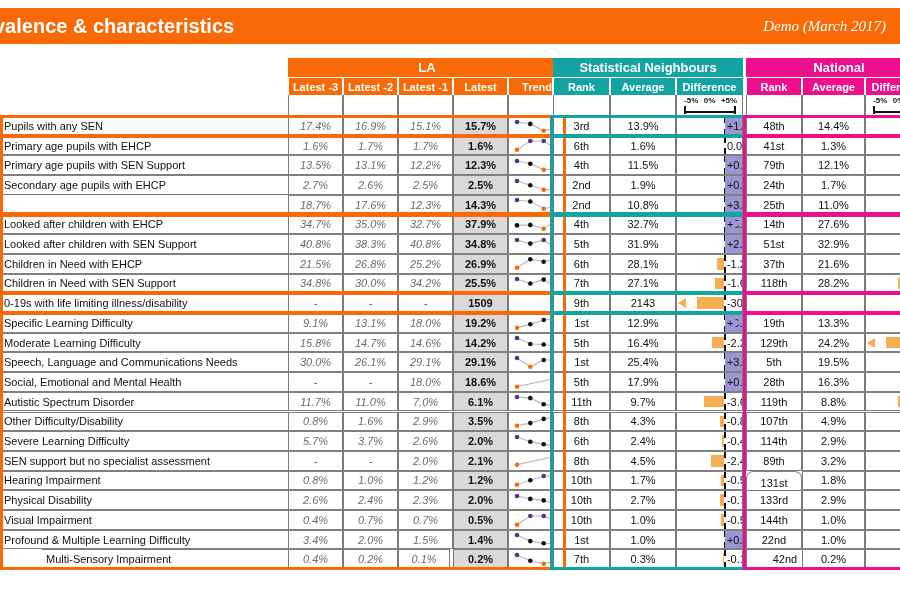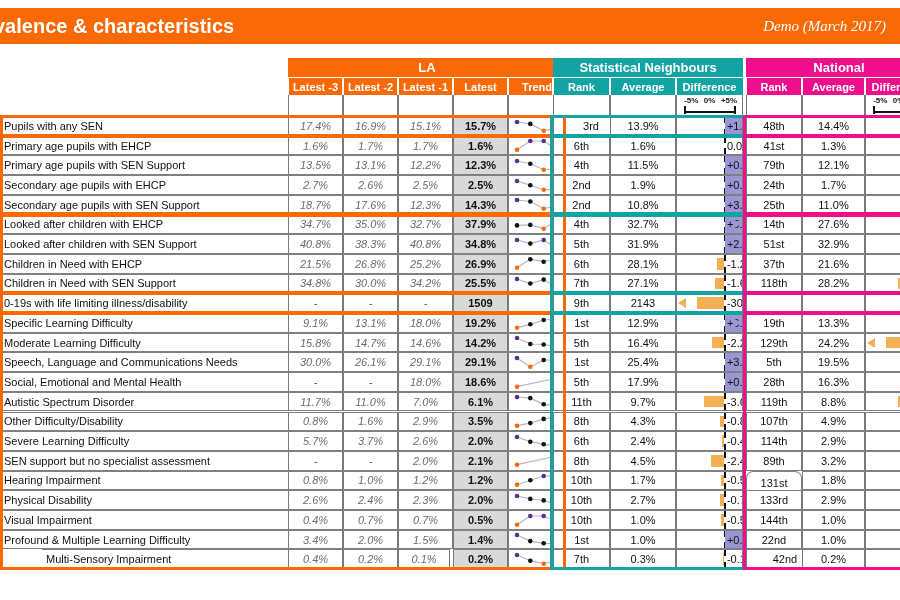--- a/index.html
+++ b/index.html
@@ -161,21 +161,21 @@
     <div class="cell latest" style="left: 453px; top: 61px; width: 55px; height: 19.7px; border-width: 1px; border-style: solid; border-color: rgb(128, 128, 128) rgb(122, 122, 122);">15.7%</div>
     <div class="spark" style="left: 508px; top: 61px; width: 58px; height: 19.7px; border-width: 1px; border-style: solid; border-color: rgb(128, 128, 128) rgb(122, 122, 122); display: flex; align-items: center; justify-content: center;">
       <svg width="54" height="16.7">
         <polyline points="7.0,4.0 20.3,5.9 33.7,12.7 47.0,10.4" fill="none" stroke="#b8b8b8" stroke-width="1.2"></polyline>
         <circle cx="7.0" cy="4.0" r="2.3" fill="#5B2E91"></circle>
         <circle cx="20.3" cy="5.9" r="2.3" fill="#111111"></circle>
         <circle cx="33.7" cy="12.7" r="2.3" fill="#F96A07"></circle>
         <circle cx="47.0" cy="10.4" r="2.3" fill="#111111"></circle>
       </svg>
     </div>
-    <div class="cell" style="left: 553px; top: 61px; width: 76px; height: 19.7px; border-width: 1px; border-style: solid; border-color: rgb(128, 128, 128) rgb(122, 122, 122);">3rd</div>
+    <div class="cell" style="left: 553px; top: 61px; width: 57px; height: 19.7px; border-width: 1px; border-style: solid; border-color: rgb(128, 128, 128) rgb(122, 122, 122);">3rd</div>
     <div class="cell" style="left: 610px; top: 61px; width: 66px; height: 19.7px; border-width: 1px; border-style: solid; border-color: rgb(128, 128, 128) rgb(122, 122, 122);">13.9%</div>
     <div class="diffcell" style="left: 676px; top: 61px; width: 67px; height: 19.7px; border-width: 1px; border-style: solid; border-color: rgb(128, 128, 128) rgb(122, 122, 122);">
       <div class="diffzero" style="left: 46.9px;"></div>
       <div class="diffval pos" style="left: 47.9px;">+1.8%</div>
     </div>
     <div class="cell" style="left: 746px; top: 61px; width: 56px; height: 19.7px; border-width: 1px; border-style: solid; border-color: rgb(128, 128, 128) rgb(122, 122, 122);">48th</div>
     <div class="cell" style="left: 802px; top: 61px; width: 63px; height: 19.7px; border-width: 1px; border-style: solid; border-color: rgb(128, 128, 128) rgb(122, 122, 122);">14.4%</div>
     <div class="diffcell" style="left: 865px; top: 61px; width: 67px; height: 19.7px; border-width: 1px; border-style: solid; border-color: rgb(128, 128, 128) rgb(122, 122, 122);"></div>
     <div class="rowlabel" style="top: 80.7px; width: 288px; height: 19.7px;">Primary age pupils with EHCP</div>
     <div class="cell hist" style="left: 288px; top: 80.7px; width: 55px; height: 19.7px; border-width: 1px; border-style: solid; border-color: rgb(128, 128, 128) rgb(122, 122, 122);">1.6%</div>
@@ -239,21 +239,20 @@
     </div>
     <div class="cell" style="left: 553px; top: 120.1px; width: 57px; height: 19.7px; border-width: 1px; border-style: solid; border-color: rgb(128, 128, 128) rgb(122, 122, 122);">2nd</div>
     <div class="cell" style="left: 610px; top: 120.1px; width: 66px; height: 19.7px; border-width: 1px; border-style: solid; border-color: rgb(128, 128, 128) rgb(122, 122, 122);">1.9%</div>
     <div class="diffcell" style="left: 676px; top: 120.1px; width: 67px; height: 19.7px; border-width: 1px; border-style: solid; border-color: rgb(128, 128, 128) rgb(122, 122, 122);">
       <div class="diffzero" style="left: 46.9px;"></div>
       <div class="diffval pos" style="left: 47.9px;">+0.6%</div>
     </div>
     <div class="cell" style="left: 746px; top: 120.1px; width: 56px; height: 19.7px; border-width: 1px; border-style: solid; border-color: rgb(128, 128, 128) rgb(122, 122, 122);">24th</div>
     <div class="cell" style="left: 802px; top: 120.1px; width: 63px; height: 19.7px; border-width: 1px; border-style: solid; border-color: rgb(128, 128, 128) rgb(122, 122, 122);">1.7%</div>
     <div class="diffcell" style="left: 865px; top: 120.1px; width: 67px; height: 19.7px; border-width: 1px; border-style: solid; border-color: rgb(128, 128, 128) rgb(122, 122, 122);"></div>
-    <div class="rowlabel" style="top: 139.8px; width: 288px; height: 19.7px;">Secondary age pupils with SEN Support</div>
     <div class="cell hist" style="left: 288px; top: 139.8px; width: 55px; height: 19.7px; border-width: 1px; border-style: solid; border-color: rgb(128, 128, 128) rgb(122, 122, 122);">18.7%</div>
     <div class="cell hist" style="left: 343px; top: 139.8px; width: 55px; height: 19.7px; border-width: 1px; border-style: solid; border-color: rgb(128, 128, 128) rgb(122, 122, 122);">17.6%</div>
     <div class="cell hist" style="left: 398px; top: 139.8px; width: 55px; height: 19.7px; border-width: 1px; border-style: solid; border-color: rgb(128, 128, 128) rgb(122, 122, 122);">12.3%</div>
     <div class="cell latest" style="left: 453px; top: 139.8px; width: 55px; height: 19.7px; border-width: 1px; border-style: solid; border-color: rgb(128, 128, 128) rgb(122, 122, 122);">14.3%</div>
     <div class="spark" style="left: 508px; top: 139.8px; width: 58px; height: 19.7px; border-width: 1px; border-style: solid; border-color: rgb(128, 128, 128) rgb(122, 122, 122); display: flex; align-items: center; justify-content: center;">
       <svg width="54" height="16.7">
         <polyline points="7.0,4.0 20.3,5.5 33.7,12.7 47.0,10.0" fill="none" stroke="#b8b8b8" stroke-width="1.2"></polyline>
         <circle cx="7.0" cy="4.0" r="2.3" fill="#5B2E91"></circle>
         <circle cx="20.3" cy="5.5" r="2.3" fill="#111111"></circle>
         <circle cx="33.7" cy="12.7" r="2.3" fill="#F96A07"></circle>

